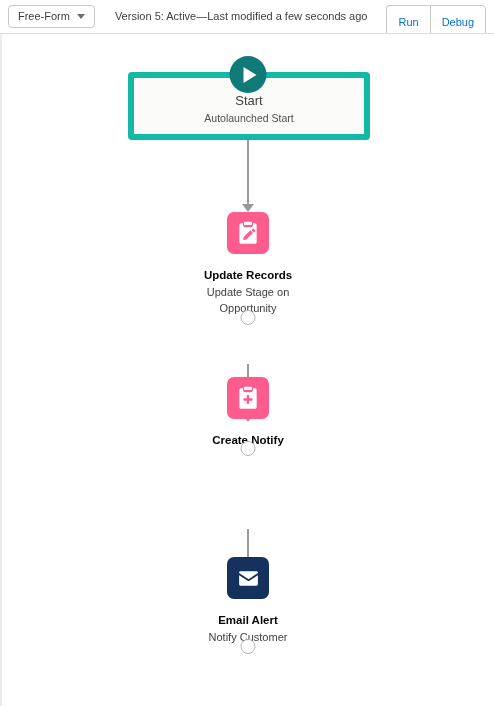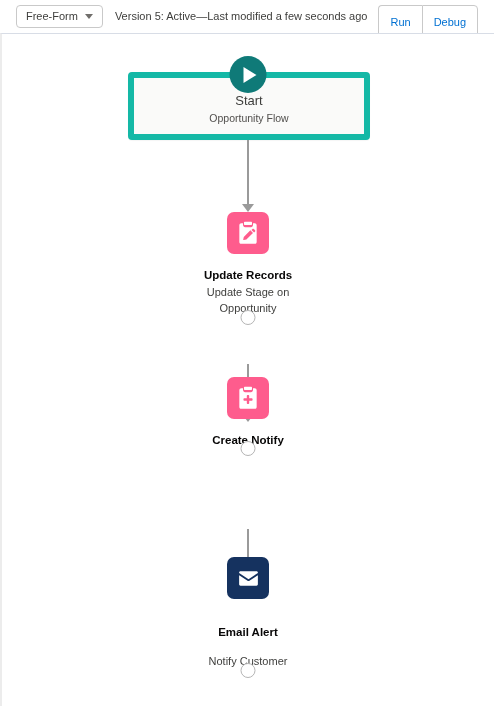--- a/index.html
+++ b/index.html
@@ -14,21 +14,21 @@
     overflow: hidden;
   }
 
   
   .toolbar {
     height: 33px;
     background: #ffffff;
     display: flex;
     align-items: center;
     justify-content: center;
-    gap: 1px;
+    gap: 9px;
     box-sizing: border-box;
     position: relative;
   }
 
   .layout-select {
     height: 23px;
     min-width: 82px;
     border: 1px solid #c9c9c9;
     border-radius: 4px;
     background: #ffffff;
@@ -261,21 +261,21 @@
     <button class="btn last">Debug</button>
   </div>
 
 </div>
 
 <div class="canvas">
   <div class="flow">
 
     <div class="start-node">
       <div class="start-title">Start</div>
-      <div class="start-sub">Opportunity Flow</div>
+      <div class="start-sub">Autolaunched Start</div>
     </div>
     <div class="start-badge">
       <span class="play-tri"></span>
     </div>
 
     <div class="conn" style="top:106px; height:72px;">
       <div class="line"></div>
       <div class="head"></div>
     </div>
 
@@ -308,21 +308,21 @@
       </div>
       <div class="node-handle"></div>
       <div class="node-title">Create Notify</div>
     </div>
 
     <div class="conn" style="top:495px; height:58px;">
       <div class="line"></div>
       <div class="head"></div>
     </div>
 
-    <div class="node" style="top:523px;gap:12px;">
+    <div class="node" style="top:523px;">
       <div class="node-icon navy">
         <svg width="25" height="25" viewBox="0 0 24 24" aria-hidden="true">
           <path d="M3 6.4c0-.7.6-1.3 1.3-1.3h15.4c.7 0 1.3.6 1.3 1.3v.3l-9 5.9-9-5.9v-.3z" fill="#ffffff"></path>
           <path d="M3 8.8l8.5 5.5c.3.2.7.2 1 0L21 8.8v8.8c0 .7-.6 1.3-1.3 1.3H4.3c-.7 0-1.3-.6-1.3-1.3V8.8z" fill="#ffffff"></path>
         </svg>
       </div>
       <div class="node-handle"></div>
       <div class="node-title">Email Alert</div>
       <div class="node-desc">Notify Customer</div>
     </div>

